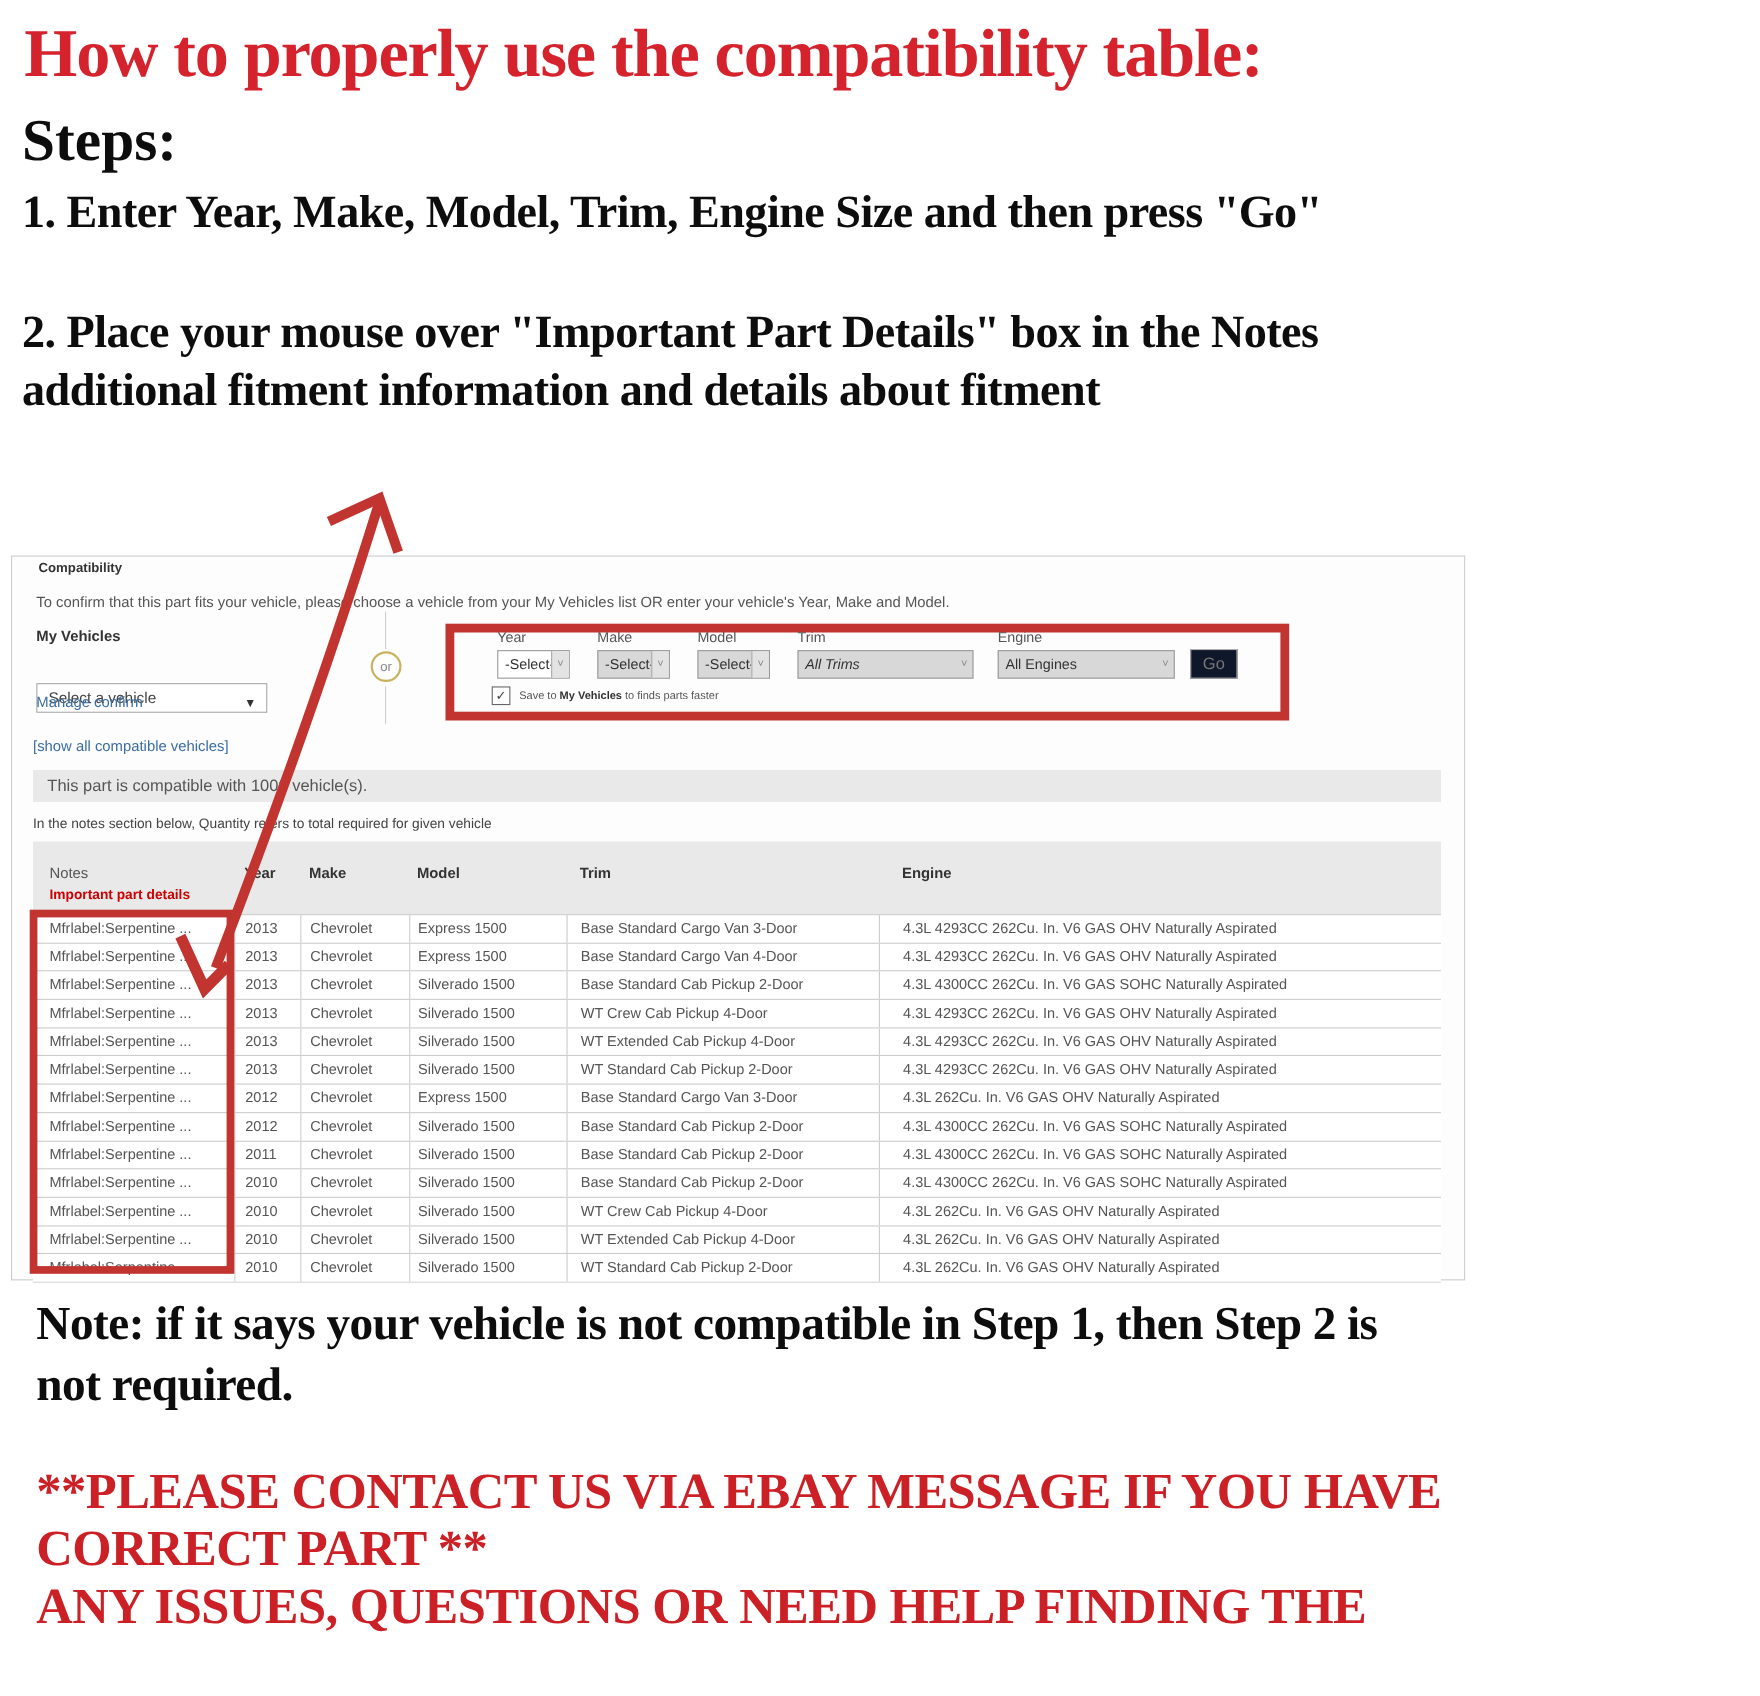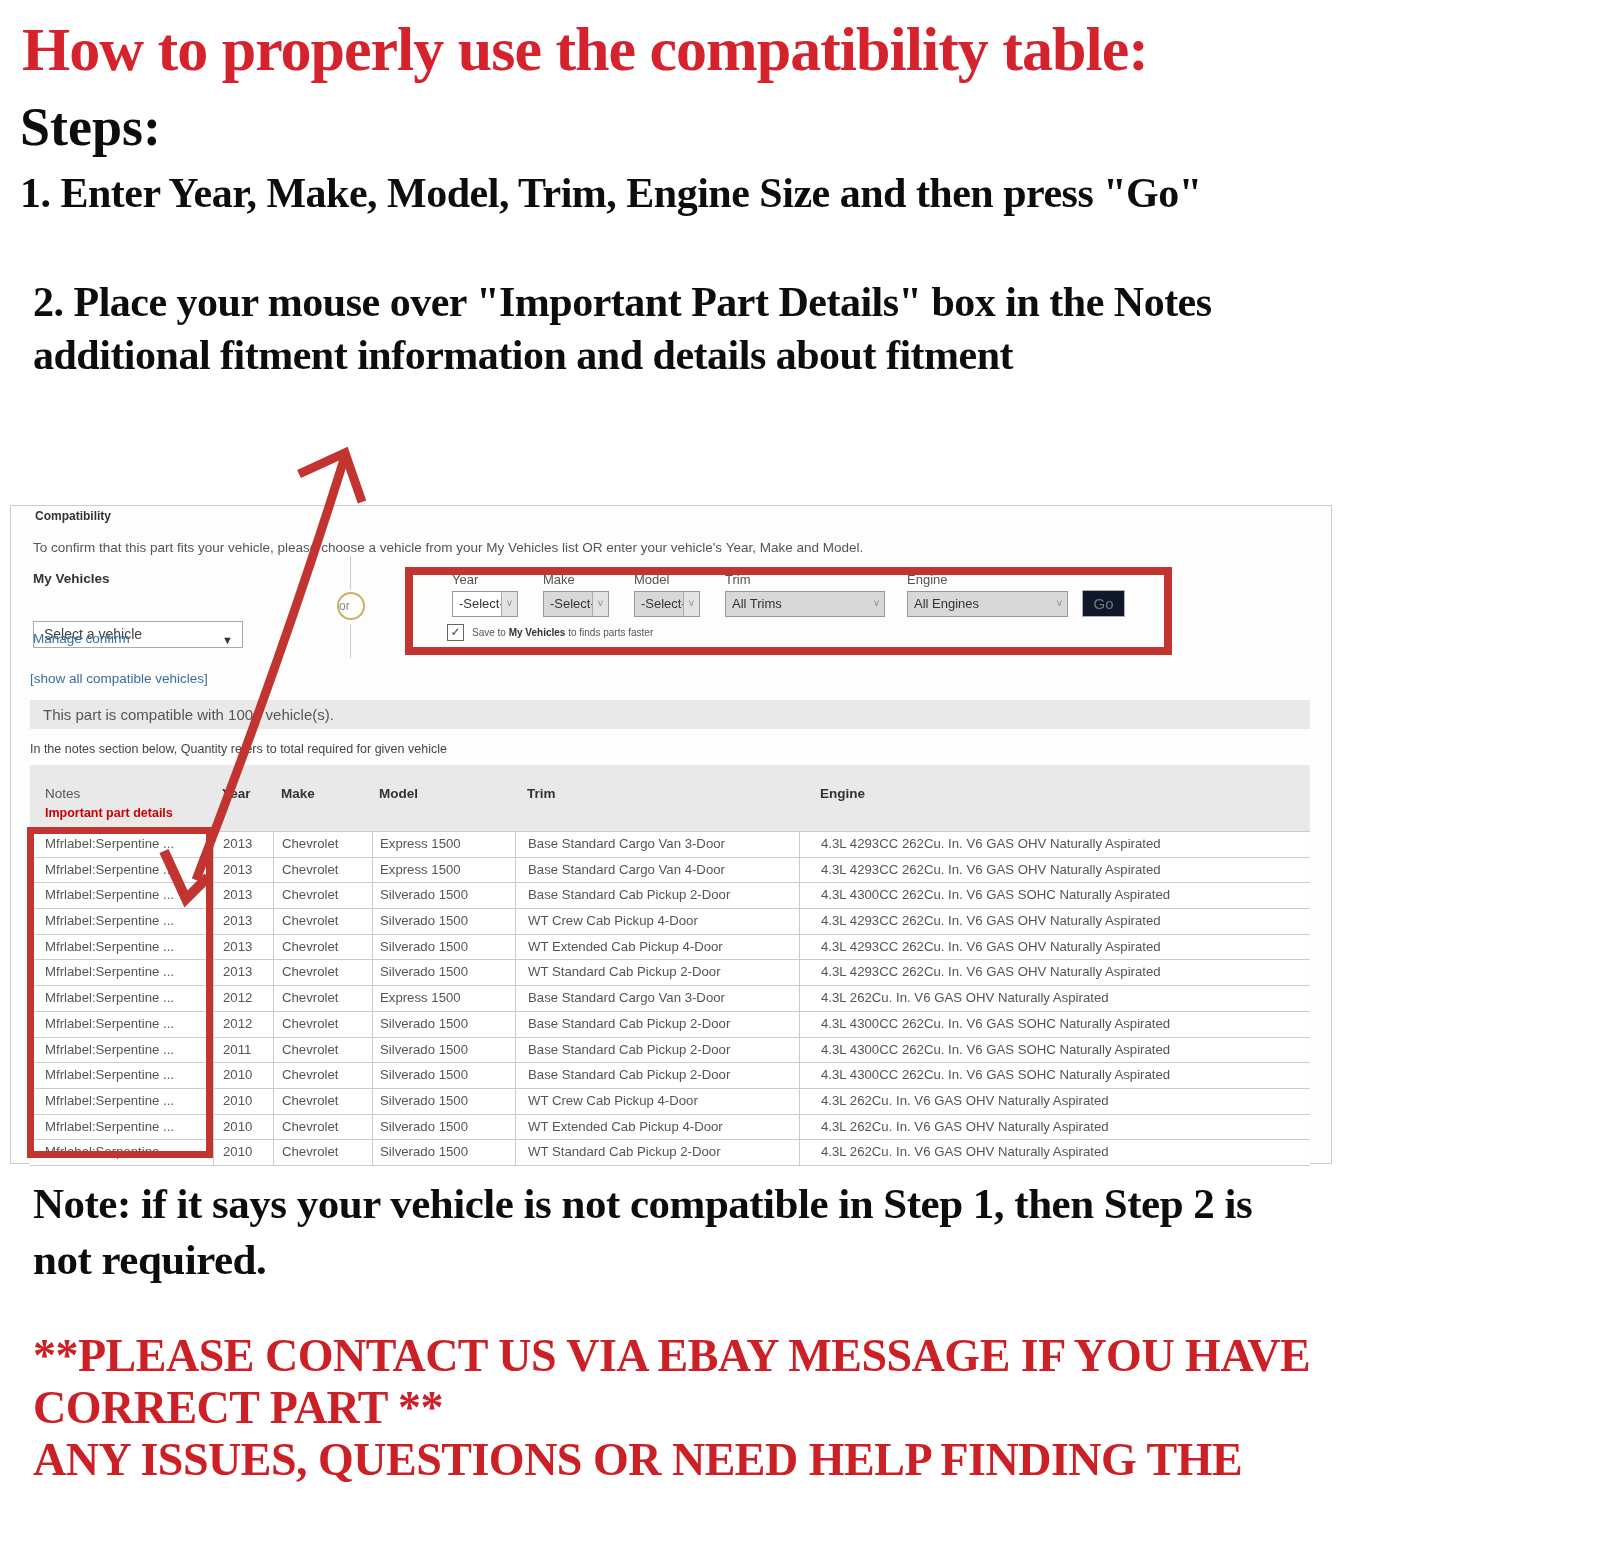--- a/index.html
+++ b/index.html
@@ -11,54 +11,54 @@
   }
   html,body{margin:0;padding:0;background:#fff;}
   .canvas{position:relative;width:1600px;height:1542px;background:#fff;overflow:hidden;
           font-family:"Liberation Sans",sans-serif;}
   .abs{position:absolute;}
 
   
   .h-red{left:22px;top:14px;font:bold 62px/1.15 "Liberation Serif",serif;color:var(--heading-red);letter-spacing:-1px;white-space:nowrap;}
   .h-steps{left:20px;top:98px;font:bold 54px/1.1 "Liberation Serif",serif;color:#0d0d0d;}
   .h-step1{left:20px;top:170px;font:bold 42px/1.1 "Liberation Serif",serif;color:#0d0d0d;white-space:nowrap;letter-spacing:-0.5px;}
-  .h-step2{left:33px;top:276px;font:bold 42px/53px "Liberation Serif",serif;color:#0d0d0d;white-space:nowrap;letter-spacing:-0.5px;}
+  .h-step2{left:20px;top:276px;font:bold 42px/53px "Liberation Serif",serif;color:#0d0d0d;white-space:nowrap;letter-spacing:-0.5px;}
   .h-note{left:33px;top:1176px;font:bold 43px/56px "Liberation Serif",serif;color:#0d0d0d;white-space:nowrap;letter-spacing:-0.5px;}
   .h-contact{left:33px;top:1330px;font:bold 46px/52px "Liberation Serif",serif;color:var(--contact-red);white-space:nowrap;letter-spacing:-0.5px;}
 
   
   .panel{left:10px;top:505px;width:1322px;height:659px;border:1px solid #ccc;background:#fdfdfd;box-sizing:border-box;}
   .w-title{left:35px;top:509px;font-size:12px;font-weight:bold;color:#333;}
   .w-intro{left:33px;top:540px;font-size:13.5px;color:#555;}
   .w-mv-label{left:33px;top:571px;font-size:13.5px;font-weight:bold;color:#333;}
   .w-vehicle-select{left:33px;top:621px;width:210px;height:27px;background:#fff;border:1px solid #a9a9a9;
       box-sizing:border-box;font-size:14px;color:#444;line-height:25px;padding-left:10px;cursor:pointer;}
   .w-vehicle-select .caret{position:absolute;right:9px;top:6px;font-size:11px;color:#333;}
   .w-link{font-size:13.5px;color:var(--link-blue);cursor:pointer;text-decoration:none;}
   .w-manage{left:33px;top:631px;}
   .w-showall{left:30px;top:671px;}
 
   .or-line{width:1px;background:#ccc;}
   .or-line.t{left:350px;top:556px;height:34px;}
   .or-line.b{left:350px;top:624px;height:34px;}
   .or-circle{left:337px;top:592px;width:24px;height:24px;border:2px solid #c9b25f;border-radius:50%;
-      background:#fefefe;color:#888;font-size:12px;line-height:24px;}
+      background:#fefefe;color:#888;font-size:12px;text-align:center;line-height:24px;}
 
   
   .form-box{left:405px;top:567px;width:767px;height:88px;border:8px solid var(--ann-red);box-sizing:border-box;}
 
   
   .field{position:absolute;top:572px;}
   .f-year{left:452px;}  .f-make{left:543px;}  .f-model{left:634px;}  .f-trim{left:725px;}  .f-engine{left:907px;}
   .f-label{font-size:13px;color:#555;margin-bottom:4px;}
   .f-select{height:26px;border:1px solid #999;background:#d8d8d8;display:flex;align-items:stretch;
       box-sizing:border-box;font-size:13px;color:#333;cursor:pointer;}
   .f-year .f-select{background:#fff;}
   .f-year .f-select,.f-make .f-select,.f-model .f-select{width:66px;}
-  .f-trim .f-select{width:160px;}
+  .f-trim .f-select{width:160px;font-style:italic;}
   .f-engine .f-select{width:161px;}
   .f-value{flex:1;padding-left:6px;white-space:nowrap;overflow:hidden;line-height:24px;}
   .f-chev{width:15px;text-align:center;color:#888;font-size:10px;line-height:24px;}
   .f-year .f-chev,.f-make .f-chev,.f-model .f-chev{background:#e3e3e3;border-left:1px solid #aaa;}
   .go-btn{left:1082px;top:590px;width:43px;height:27px;background:#0f172a;border:1px solid #b0b0b0;color:#777;
       font-size:15px;text-align:center;line-height:25px;box-sizing:border-box;cursor:pointer;}
 
   .save-row{left:447px;top:624px;display:flex;align-items:center;}
   .checkbox{width:15px;height:15px;border:1px solid #666;background:#fff;color:#444;font-size:12px;
       line-height:14px;text-align:center;cursor:pointer;}

